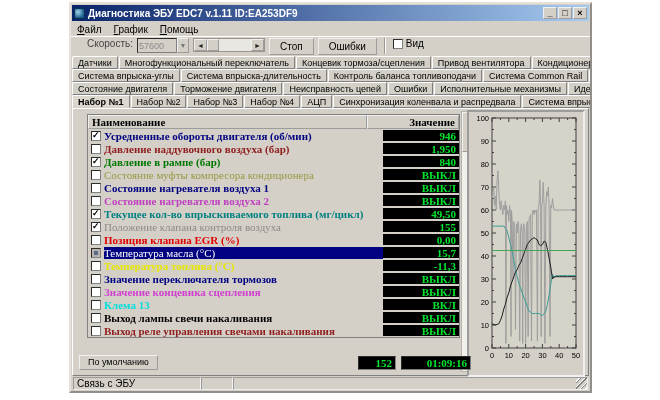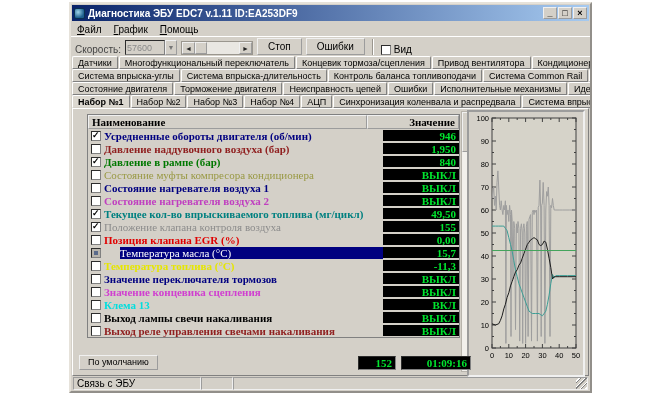--- a/index.html
+++ b/index.html
@@ -17,21 +17,21 @@
   .title-text { color:#ffffff; font-size:10px; font-weight:bold; white-space:nowrap;
                 overflow:hidden; flex:1; line-height:11px; }
   .tb-btn { width:14px; height:12px; margin-left:1px; background:#d4d0c8;
             border:1px outset #f0f0f0; font-size:9px; line-height:10px; text-align:center;
             font-weight:bold; color:#000; }
   
   .menubar { height:14px; display:flex; gap:12px; padding:1px 6px; font-size:10px;
              align-items:center; flex:0 0 auto; }
   .menu-item:first-letter { text-decoration:underline; }
   
-  .toolbar { height:20px; display:flex; align-items:flex-end; padding:1px 4px; gap:4px;
+  .toolbar { height:20px; display:flex; align-items:flex-start; padding:1px 16px; gap:4px;
              border-top:1px solid #ffffff; flex:0 0 auto; }
   .tb-label { font-size:10px; color:#444; }
   .combo { width:40px; height:15px; border:1px inset #808080; background:#d4d0c8;
            color:#8a8a8a; font-size:9px; padding:0 1px; font-family:"Liberation Sans",sans-serif; }
   .combo-arrow { width:12px; height:15px; margin-left:-4px; background:#d4d0c8;
                  border:1px outset #f0f0f0; font-size:7px; line-height:13px;
                  text-align:center; color:#777; }
   .hscroll { width:72px; height:14px; border:1px solid #9a968e; background:#e9e7e2;
              display:flex; align-items:stretch; }
   .hs-arrow { width:13px; background:#d4d0c8; border:1px outset #f0f0f0; font-size:7px;
@@ -65,21 +65,21 @@
   .trow { display:flex; height:13px; align-items:center; }
   .cbx { width:10px; height:10px; margin:0 3px 0 3px; background:#fff;
          border:1px inset #808080; position:relative; flex:0 0 auto; }
   .cbx.checked::after { content:"✓"; position:absolute; left:0px; top:-2px; font-size:9px;
                         font-weight:bold; color:#000; }
   .cbx.partial { background:#b8b4ac; }
   .cbx.partial::after { content:""; position:absolute; left:2px; top:2px; width:4px; height:4px;
                         background:#5a6a8a; }
   .lbl { flex:1; font-family:"Liberation Serif",serif; font-size:11px; line-height:12px;
          white-space:nowrap; overflow:hidden; }
-  .lbl.selected { background:#000080; color:#fff !important;margin-left:16px; }
+  .lbl.selected { background:#000080; color:#fff !important; }
   .val { width:76px; height:12px; background:#000000; color:#00e62e;
          font-family:"Liberation Serif",serif; font-weight:bold; font-size:11px;
          line-height:12px; text-align:right; padding:0 3px; flex:0 0 auto;
          border-bottom:1px solid #d4d0c8; }
   
   .vscroll { position:absolute; left:388px; top:2px; width:10px; bottom:3px;
              background:#f2f0ec; border:1px solid #b8b4ac; }
   .vs-thumb { position:absolute; left:0; top:0; width:8px; height:40px; background:#d4d0c8;
               border:1px outset #f0f0f0; }
   

